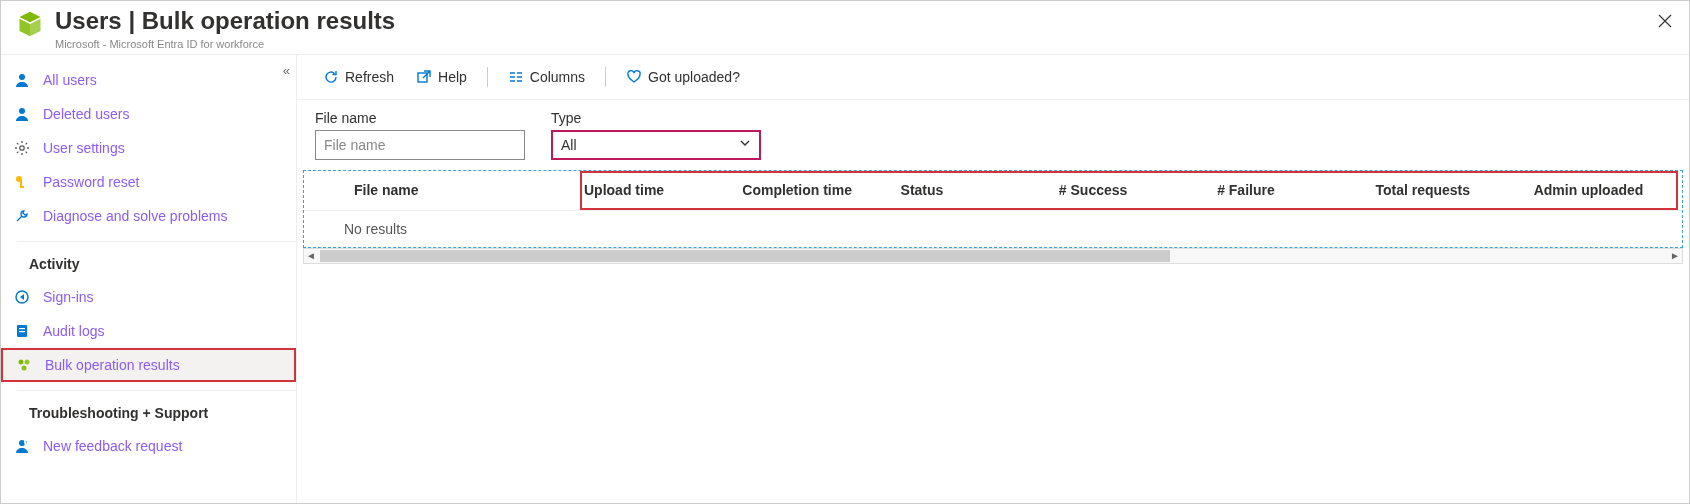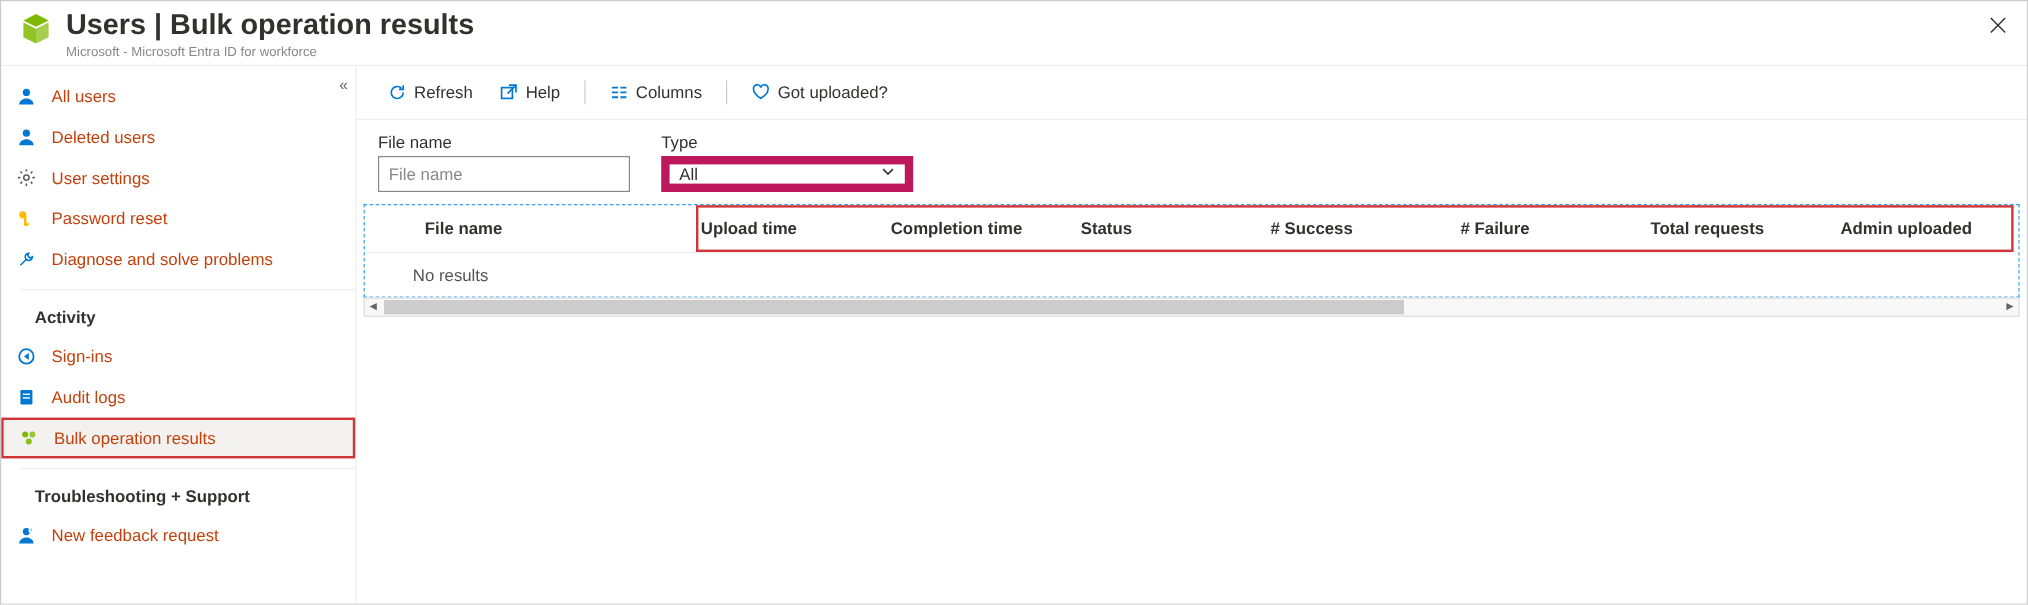--- a/index.html
+++ b/index.html
@@ -83,21 +83,21 @@
   }
   .nav-item.selected {
     background: #f3f2f1;
     border: 2px solid #d13438;
   }
   .nav-icon {
     width: 18px; height: 18px;
     display: flex; align-items: center; justify-content: center;
   }
   .nav-icon svg { width: 16px; height: 16px; }
-  .nav-label { font-size: 14px; color: #c2410c; }
+  .nav-label { font-size: 14px; color: #8b5cf6; }
   .section-title {
     font-size: 14px;
     font-weight: 600;
     color: #323130;
     padding: 14px 12px 8px;
     border-top: 1px solid #eee;
     margin-top: 8px;
     margin-left: 16px;
   }
   
@@ -144,21 +144,21 @@
   .filter-field input[type=text] {
     width: 210px; height: 30px;
     border: 1px solid #8a8886;
     padding: 0 8px;
     font-size: 14px;
     font-family: inherit;
   }
   .filter-field input[type=text]::placeholder { color: #888; }
   .select-wrap {
     width: 210px; height: 30px;
-    border: 7px solid #be185d;
+    border: 2px solid #be185d;
     display: flex; align-items: center; justify-content: space-between;
     padding: 0 8px;
     cursor: pointer;
   }
   .select-wrap .chev { font-size: 12px; }
   
   .table-wrap {
     margin: 0 6px;
     border: 1px dashed #3aa0e9;
   }

